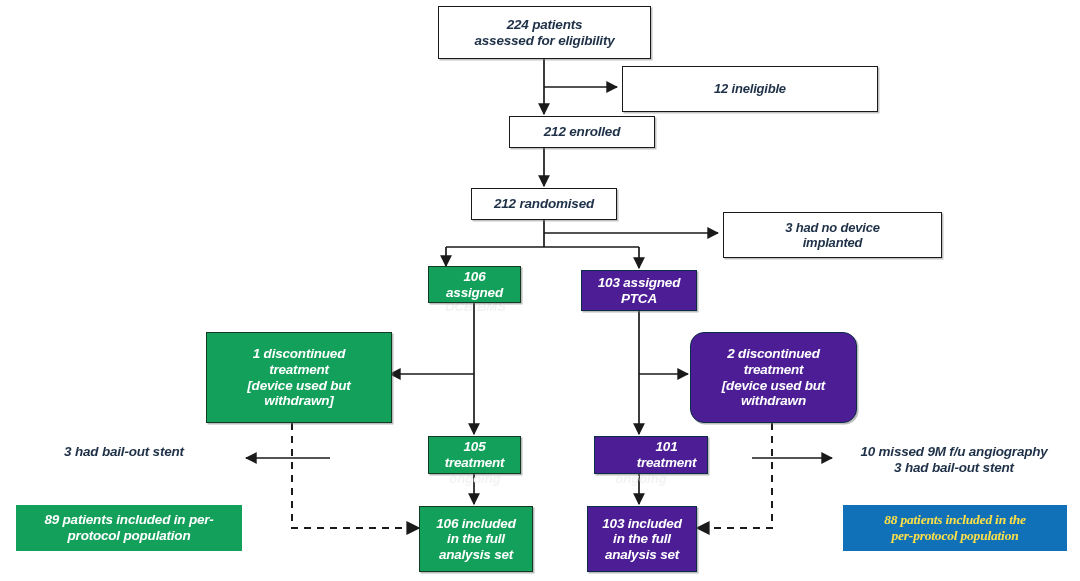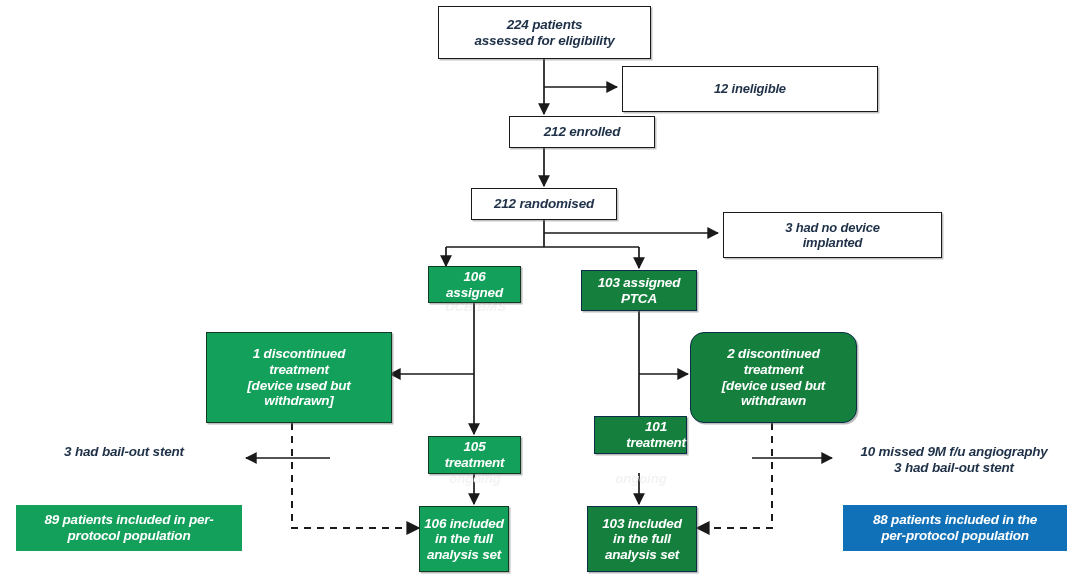--- a/index.html
+++ b/index.html
@@ -39,34 +39,35 @@
     color:#1f3148;
     box-shadow:1.5px 1.5px 0 rgba(120,120,120,.45);
   }
   .node-green{
     background:#13a05a;
     border:1.6px solid #123a23;
     color:#ffffff;
     box-shadow:1.5px 1.5px 0 rgba(120,120,120,.5);
   }
   .node-blue{
-    background:#15803d;
+    background:#4c1d95;
     border:1.6px solid #0c2d48;
     color:#ffffff;
     box-shadow:1.5px 1.5px 0 rgba(120,120,120,.5);
   }
   .node-green-flat{
     background:#13a05a;
     border:none;
     color:#ffffff;
   }
   .node-blue-flat{
     background:#1071b8;
     border:none;
-    color:#ffffff;
+    color:#fde047;
+    font-family:Liberation Serif, serif;
   }
   .note{
     position:absolute;
     font-style:italic;
     font-weight:bold;
     color:#1f3148;
     text-align:center;
     line-height:1.22;
     letter-spacing:-0.2px;
     z-index:3;
@@ -195,28 +196,28 @@
 
   <div class="node node-green" style="left:428px; top:436px; width:93px; height:38px; font-size:13.5px;">
     <div>
       <div>105</div>
       <div>treatment</div>
     </div>
   </div>
 
   <div class="ghost" style="left:594px; top:472px; width:94px; font-size:13px;">ongoing</div>
 
-  <div class="node node-blue" style="left:594px; top:416px; width:93px; height:38px; font-size:13.5px;padding-left:31px;">
+  <div class="node node-blue" style="left:594px; top:436px; width:114px; height:38px; font-size:13.5px;padding-left:31px;">
     <div>
       <div>101</div>
       <div>treatment</div>
     </div>
   </div>
 
-  <div class="node node-green" style="left:419px; top:506px; width:90px; height:66px; font-size:13.5px;">
+  <div class="node node-green" style="left:419px; top:506px; width:114px; height:66px; font-size:13.5px;">
     <div>
       <div>106 included</div>
       <div>in the full</div>
       <div>analysis set</div>
     </div>
   </div>
 
   <div class="node node-blue" style="left:587px; top:506px; width:110px; height:66px; font-size:13.5px;">
     <div>
       <div>103 included</div>

